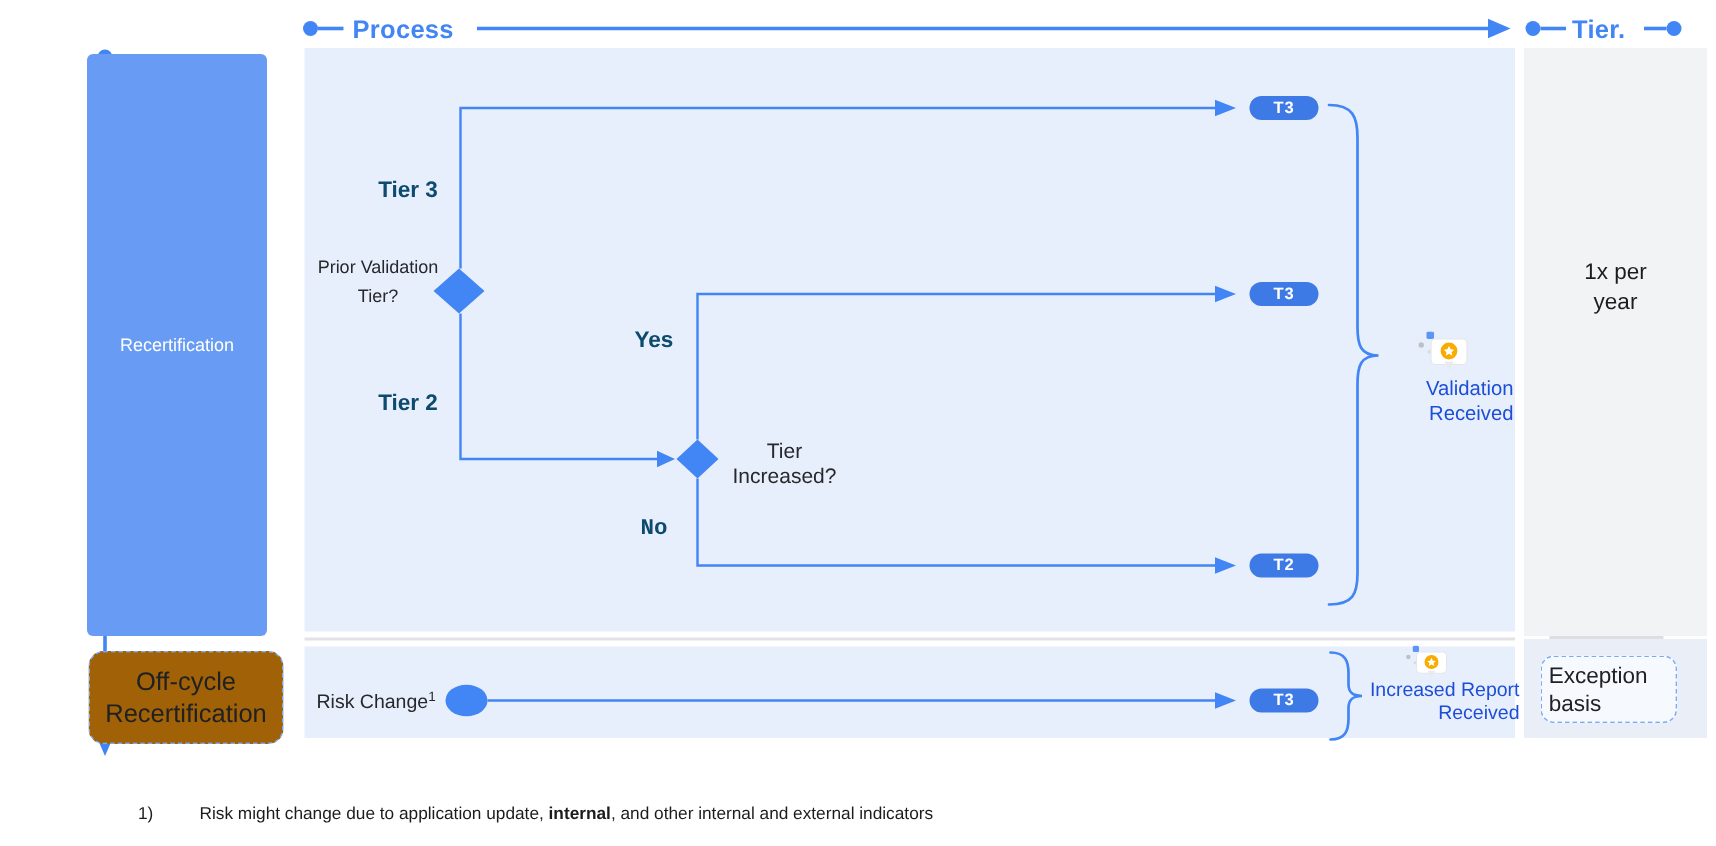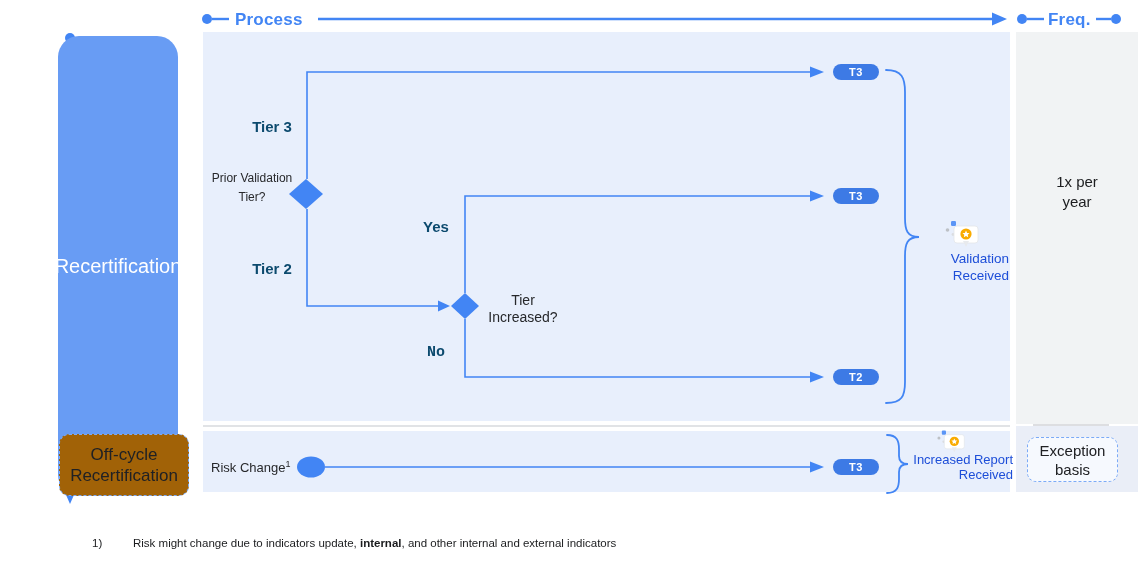--- a/index.html
+++ b/index.html
@@ -9,28 +9,28 @@
   }
   *{margin:0;padding:0;box-sizing:border-box;}
   body{background:#fff;font-family:"Liberation Sans","DejaVu Sans",sans-serif;color:var(--text_dark);}
   .canvas{position:relative;width:1144px;height:564px;background:#fff;overflow:hidden;}
   .abs{position:absolute;}
   .axis-label{font-size:17px;font-weight:bold;color:var(--accent);letter-spacing:.2px;}
   .panel{position:absolute;background:var(--flow_bg);}
   .freq-col{position:absolute;background:var(--freq_bg);}
   .freq-bottom{position:absolute;background:var(--freq_bottom_bg);}
   .sep{position:absolute;background:#E1E3E6;}
-  .recert{position:absolute;left:58px;top:36px;width:120px;height:460px;background:var(--recert_blue);
-    border-radius:21px;display:flex;align-items:center;justify-content:center;color:#fff;font-size:20px;}
+  .recert{position:absolute;left:58px;top:36px;width:120px;height:388px;background:var(--recert_blue);
+    border-radius:4px;display:flex;align-items:center;justify-content:center;color:#fff;font-size:12px;}
   .offcycle{position:absolute;left:59px;top:434px;width:130px;height:62px;background:#a16207;
     border:1.6px dashed var(--dashed);border-radius:10px;display:flex;align-items:center;justify-content:center;
     text-align:center;font-size:17px;font-weight:500;line-height:21px;color:var(--text_dark);}
   .exception{position:absolute;left:1027px;top:437px;width:91px;height:45px;background:#F6F9FE;
     border:1.6px dashed var(--dashed);border-radius:9px;display:flex;align-items:center;justify-content:center;
-    text-align:center;font-size:15px;font-weight:500;line-height:19px;color:var(--text_dark);}
+    font-size:15px;font-weight:500;line-height:19px;color:var(--text_dark);}
   .bold-label{font-weight:bold;font-size:15px;text-align:center;color:#0c4a6e;}
   .q-label{font-size:12px;text-align:center;color:#27282b;}
   .pill{position:absolute;width:46px;height:16px;background:var(--pill_blue);border-radius:8px;
     color:#fff;font-size:11px;font-weight:bold;display:flex;align-items:center;justify-content:center;letter-spacing:.6px;}
   .small-label{font-size:13px;text-align:right;color:#1d4ed8;}
   .rotated{transform:rotate(-90deg);text-align:center;}
   .footnote{font-size:11.5px;color:#1b1c1e;}
   svg{display:block;}
   .stroke{stroke:var(--accent);stroke-width:1.6;fill:none;}
   .brace{stroke:var(--accent);stroke-width:1.8;fill:none;stroke-linecap:round;}
@@ -89,21 +89,21 @@
 
     <g>
       <ellipse cx="311" cy="467" rx="14" ry="10.5" class="fill-accent"></ellipse>
       <line x1="325" y1="467" x2="810" y2="467" class="stroke"></line>
       <polygon points="810,461.5 810,472.5 824,467" class="fill-accent"></polygon>
     </g>
     <path d="M887,435 C897,435 899,441 899,449 L899,456 C899,461 901,464 908,464 C901,464 899,467 899,472 L899,479 C899,487 897,493 887,493" class="brace"></path>
   </svg>
 
   <div class="abs axis-label" style="left:235px;top:10px;">Process</div>
-  <div class="abs axis-label" style="left:1048px;top:10px;">Freq.</div>
+  <div class="abs axis-label" style="left:1048px;top:10px;">Tier.</div>
   <div class="abs axis-label rotated" style="left:30px;top:233px;width:80px;height:20px;">Type</div>
 
   <div class="recert">
     <span>Recertification</span>
   </div>
   <div class="offcycle">
     <span style="width:118px;">Off-cycle Recertification</span>
   </div>
 
   <div class="abs bold-label" style="left:230px;top:118px;width:84px;">Tier 3</div>
@@ -146,16 +146,16 @@
   <div class="exception">
     <span style="width:80px;">Exception basis</span>
   </div>
 
   <div class="abs" style="left:211px;top:459px;font-size:13px;color:#27282b;">
     <span>Risk Change</span><sup style="font-size:9px;">1</sup>
   </div>
 
   <div class="abs footnote" style="left:92px;top:537px;">1)</div>
   <div class="abs footnote" style="left:133px;top:537px;">
-    <span>Risk might change due to indicators update, </span><b>internal</b><span>, and other internal and external indicators</span>
+    <span>Risk might change due to application update, </span><b>internal</b><span>, and other internal and external indicators</span>
   </div>
 
 </div>
 
 </body></html>

